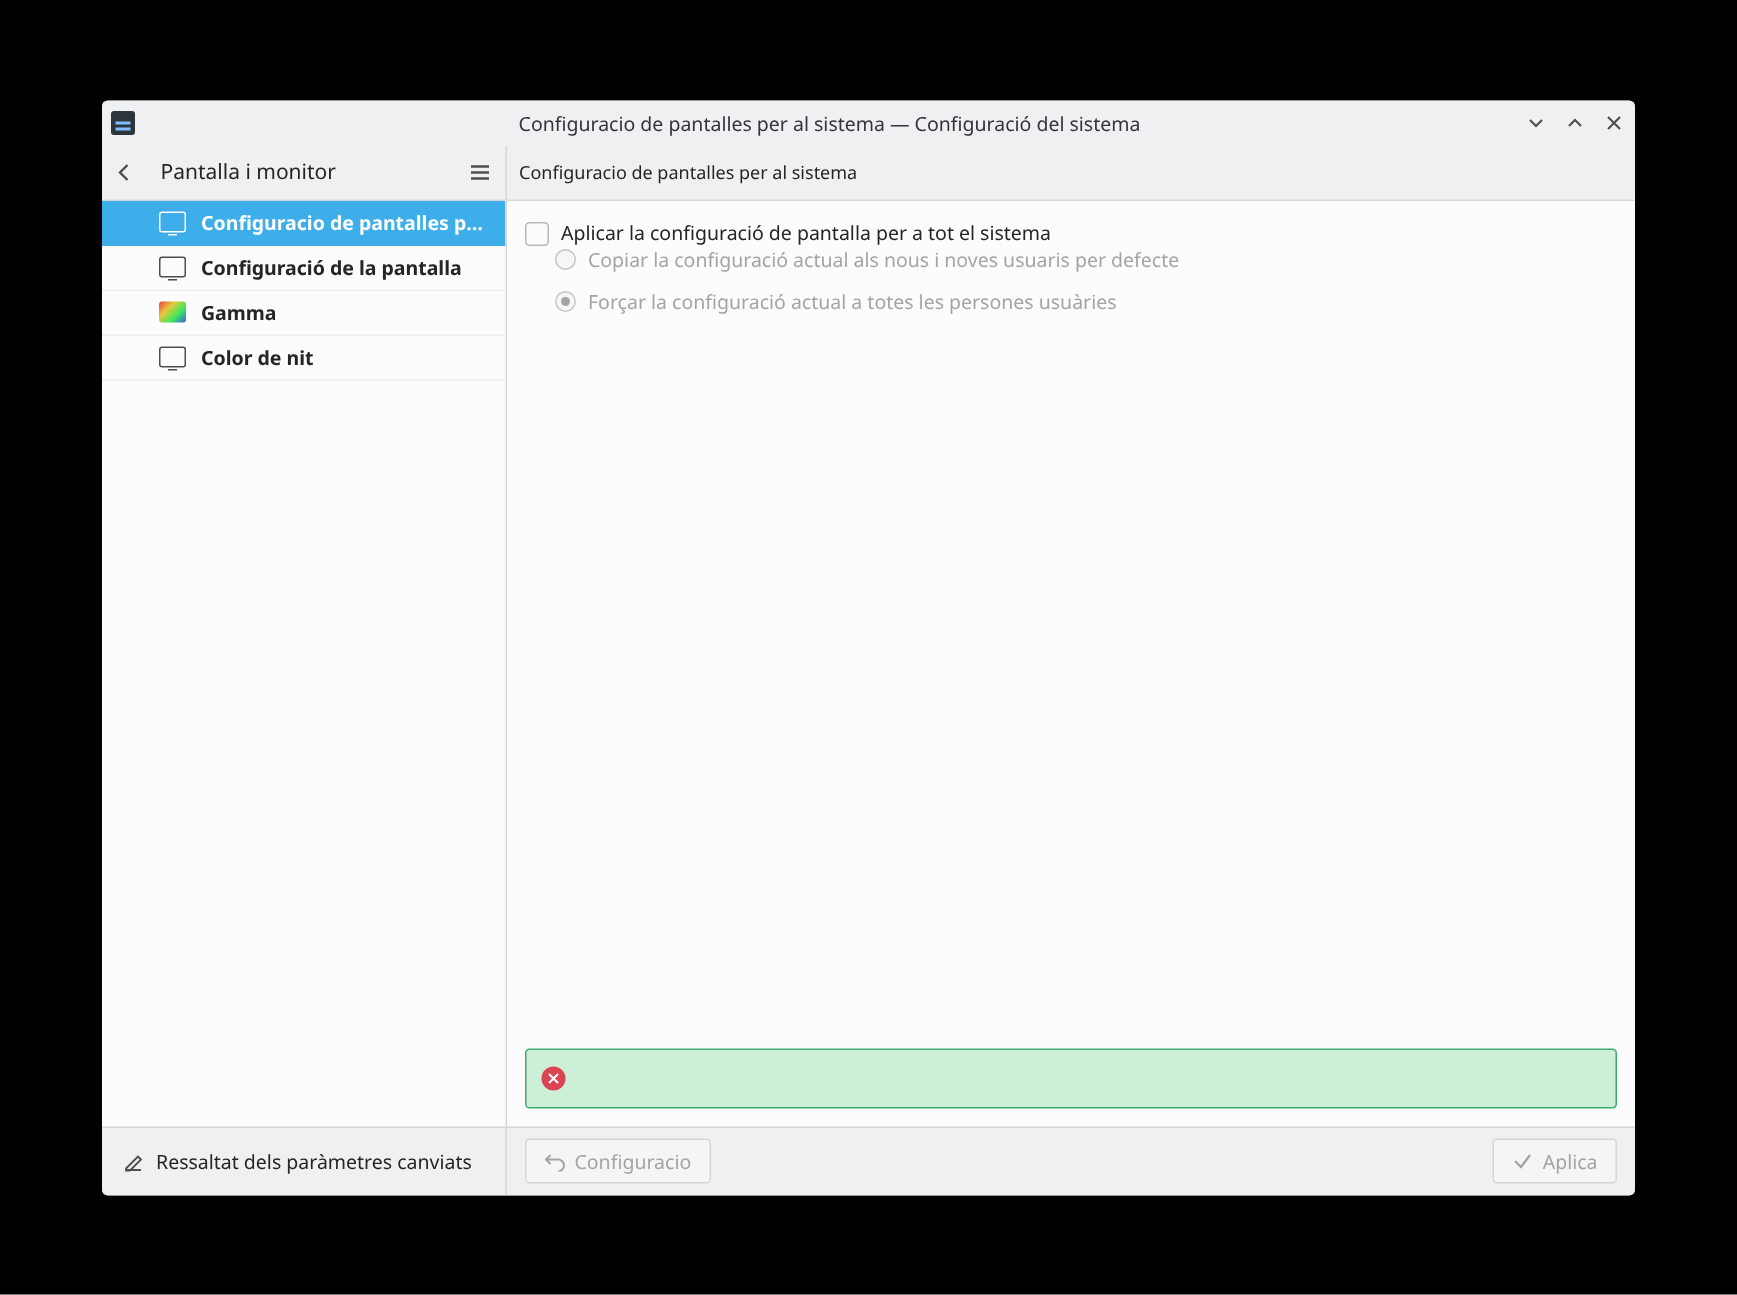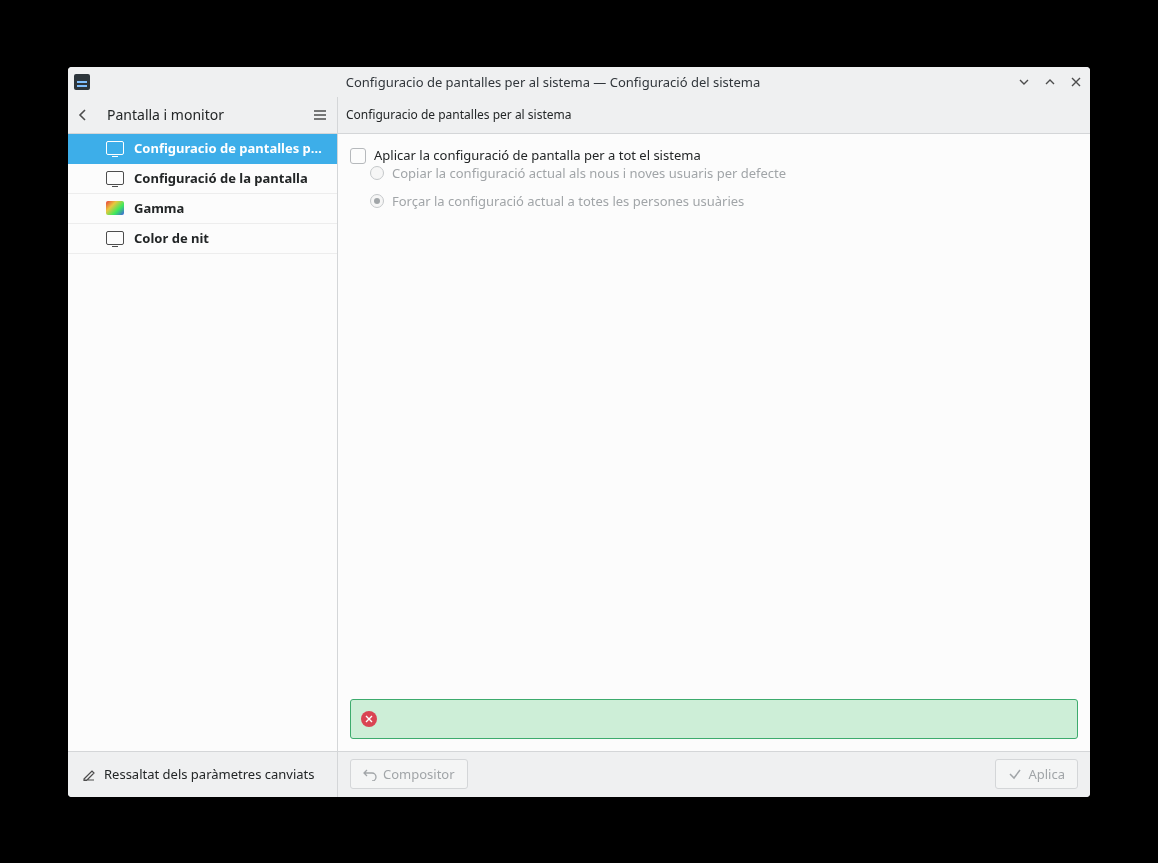--- a/index.html
+++ b/index.html
@@ -366,21 +366,21 @@
               </svg>
           </div>
         </div>
       </div>
 
       <div class="main-footer">
         <div class="btn disabled">
           <svg viewBox="0 0 14 14">
               <path d="M4 3L1 6l3 3M1 6h8a4 4 0 010 8" fill="none" stroke="currentColor" stroke-width="1.3"></path>
             </svg>
-          <span>Compositor</span>
+          <span>Configuracio</span>
         </div>
         <div class="btn disabled">
           <svg viewBox="0 0 14 14">
               <path d="M2 7l4 4 6-8" fill="none" stroke="currentColor" stroke-width="1.5"></path>
             </svg>
           <span>Aplica</span>
         </div>
       </div>
     </div>
 

